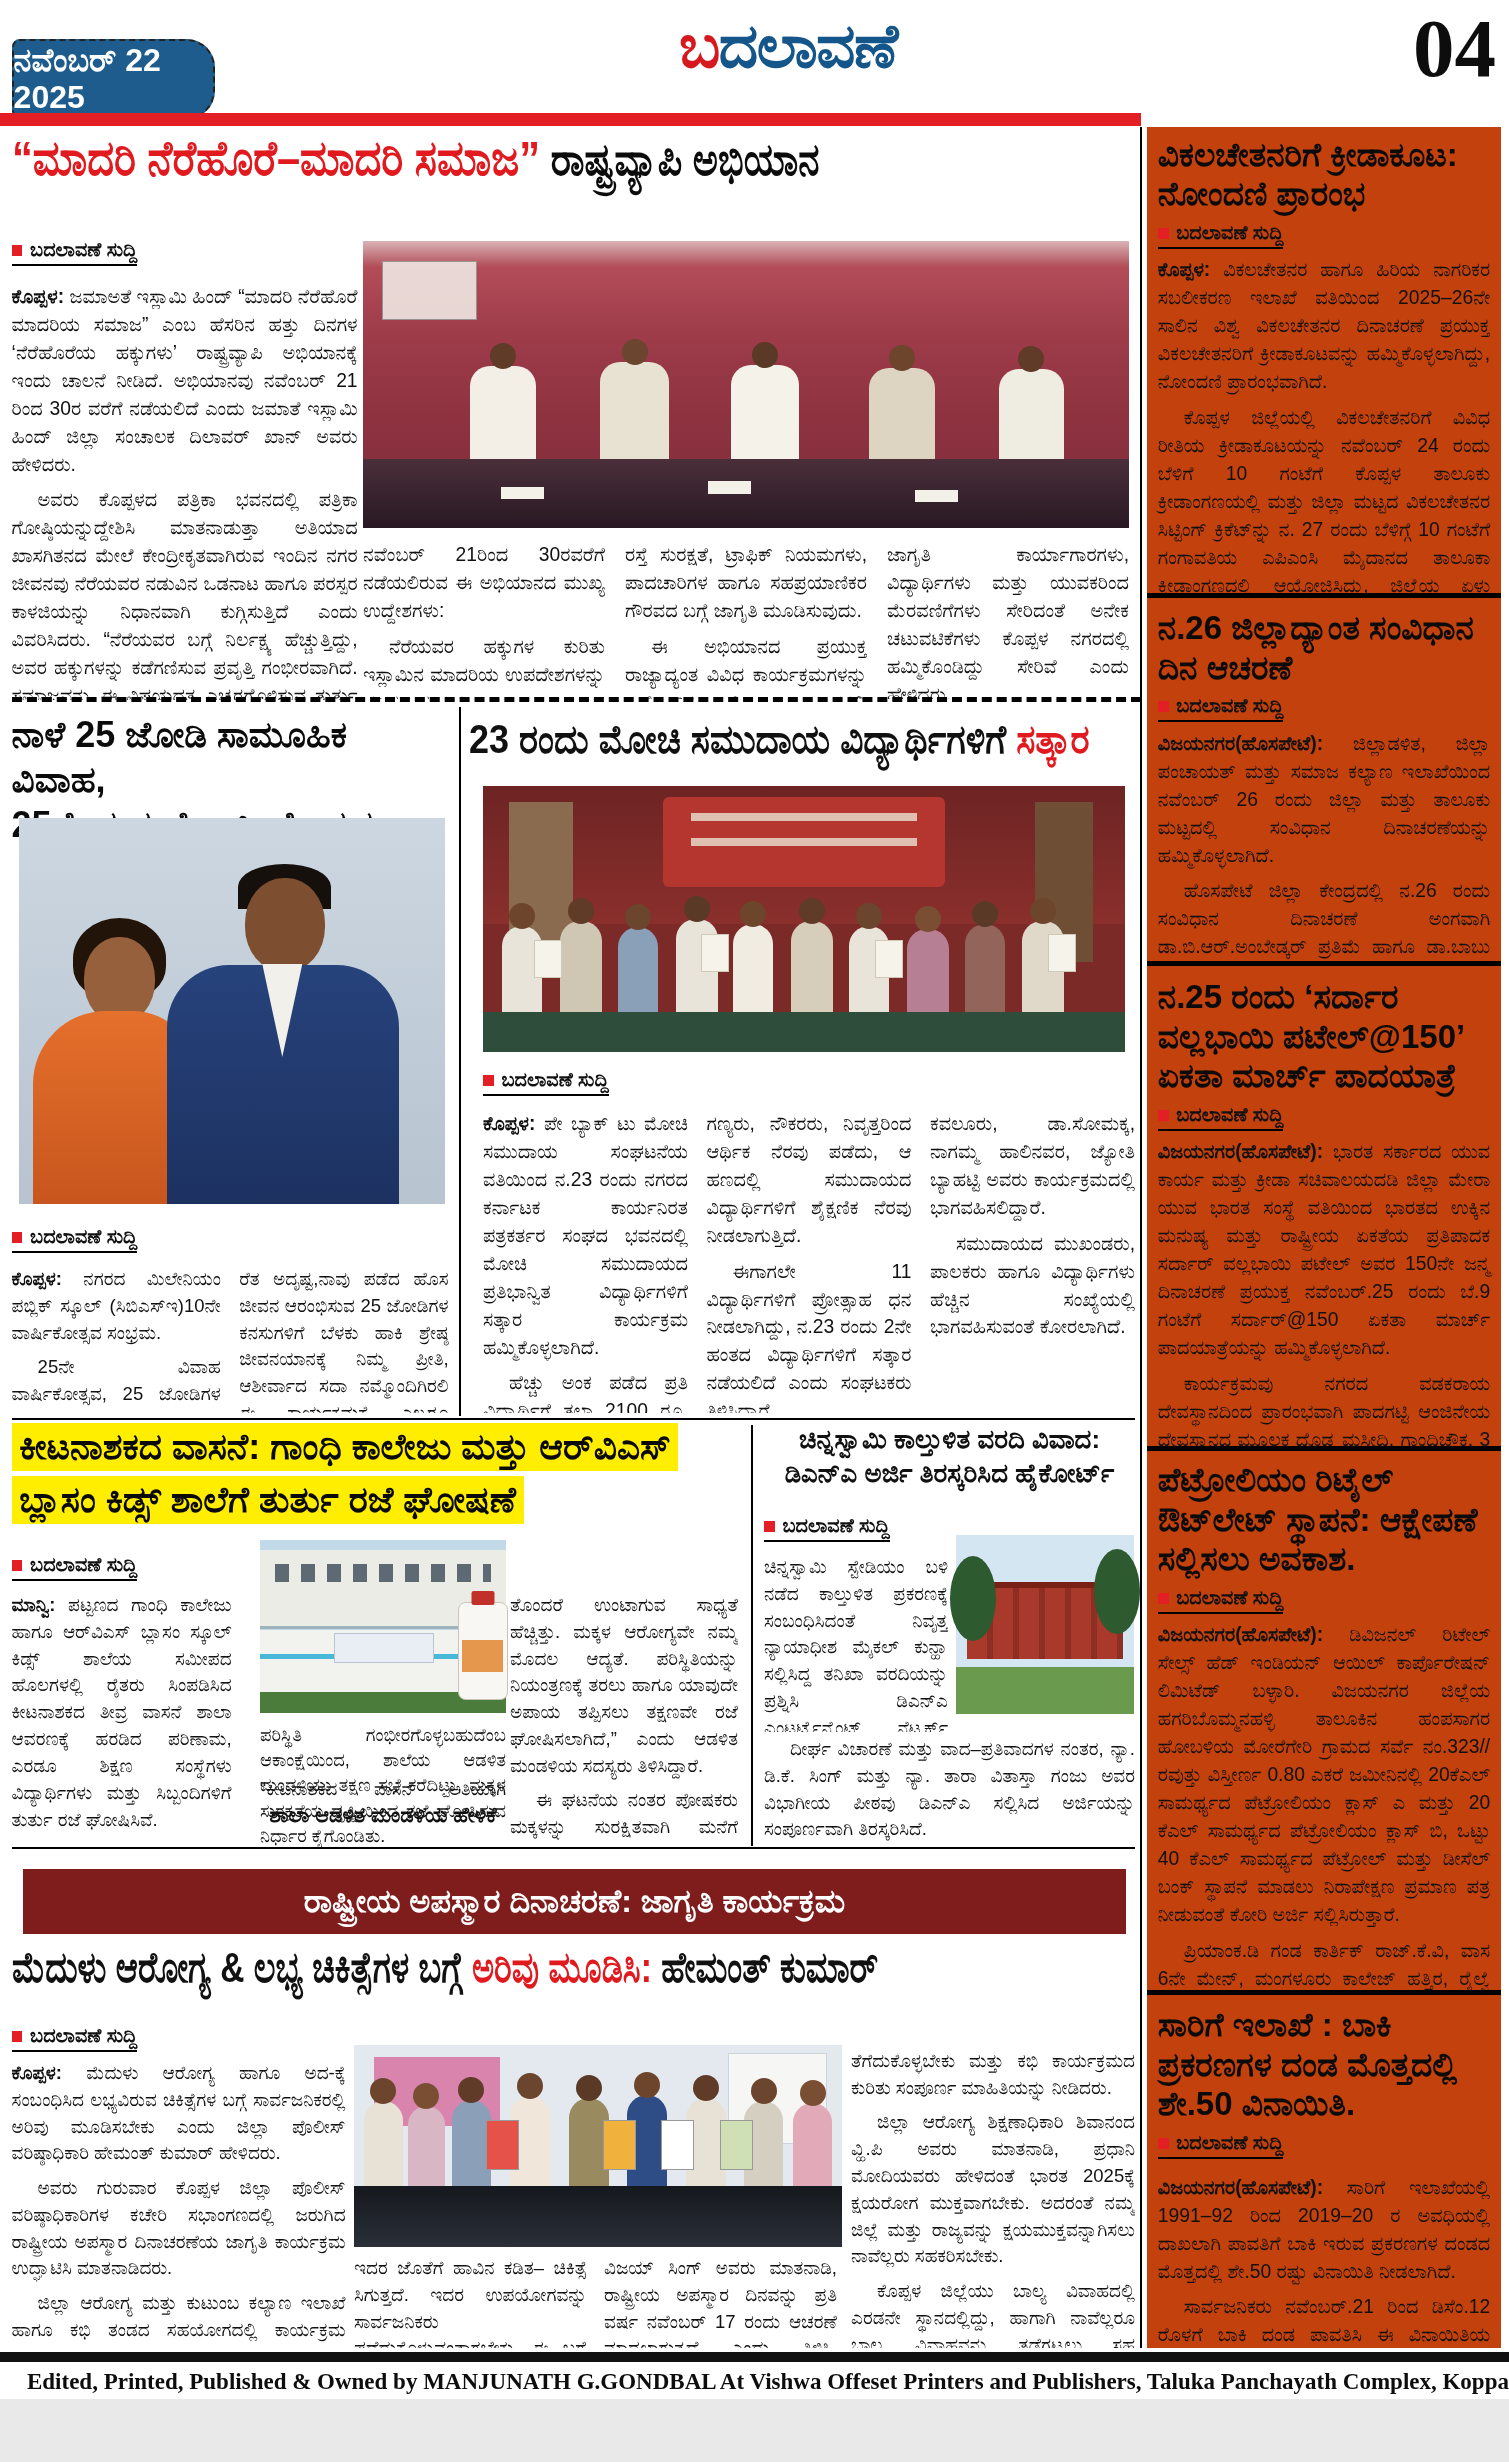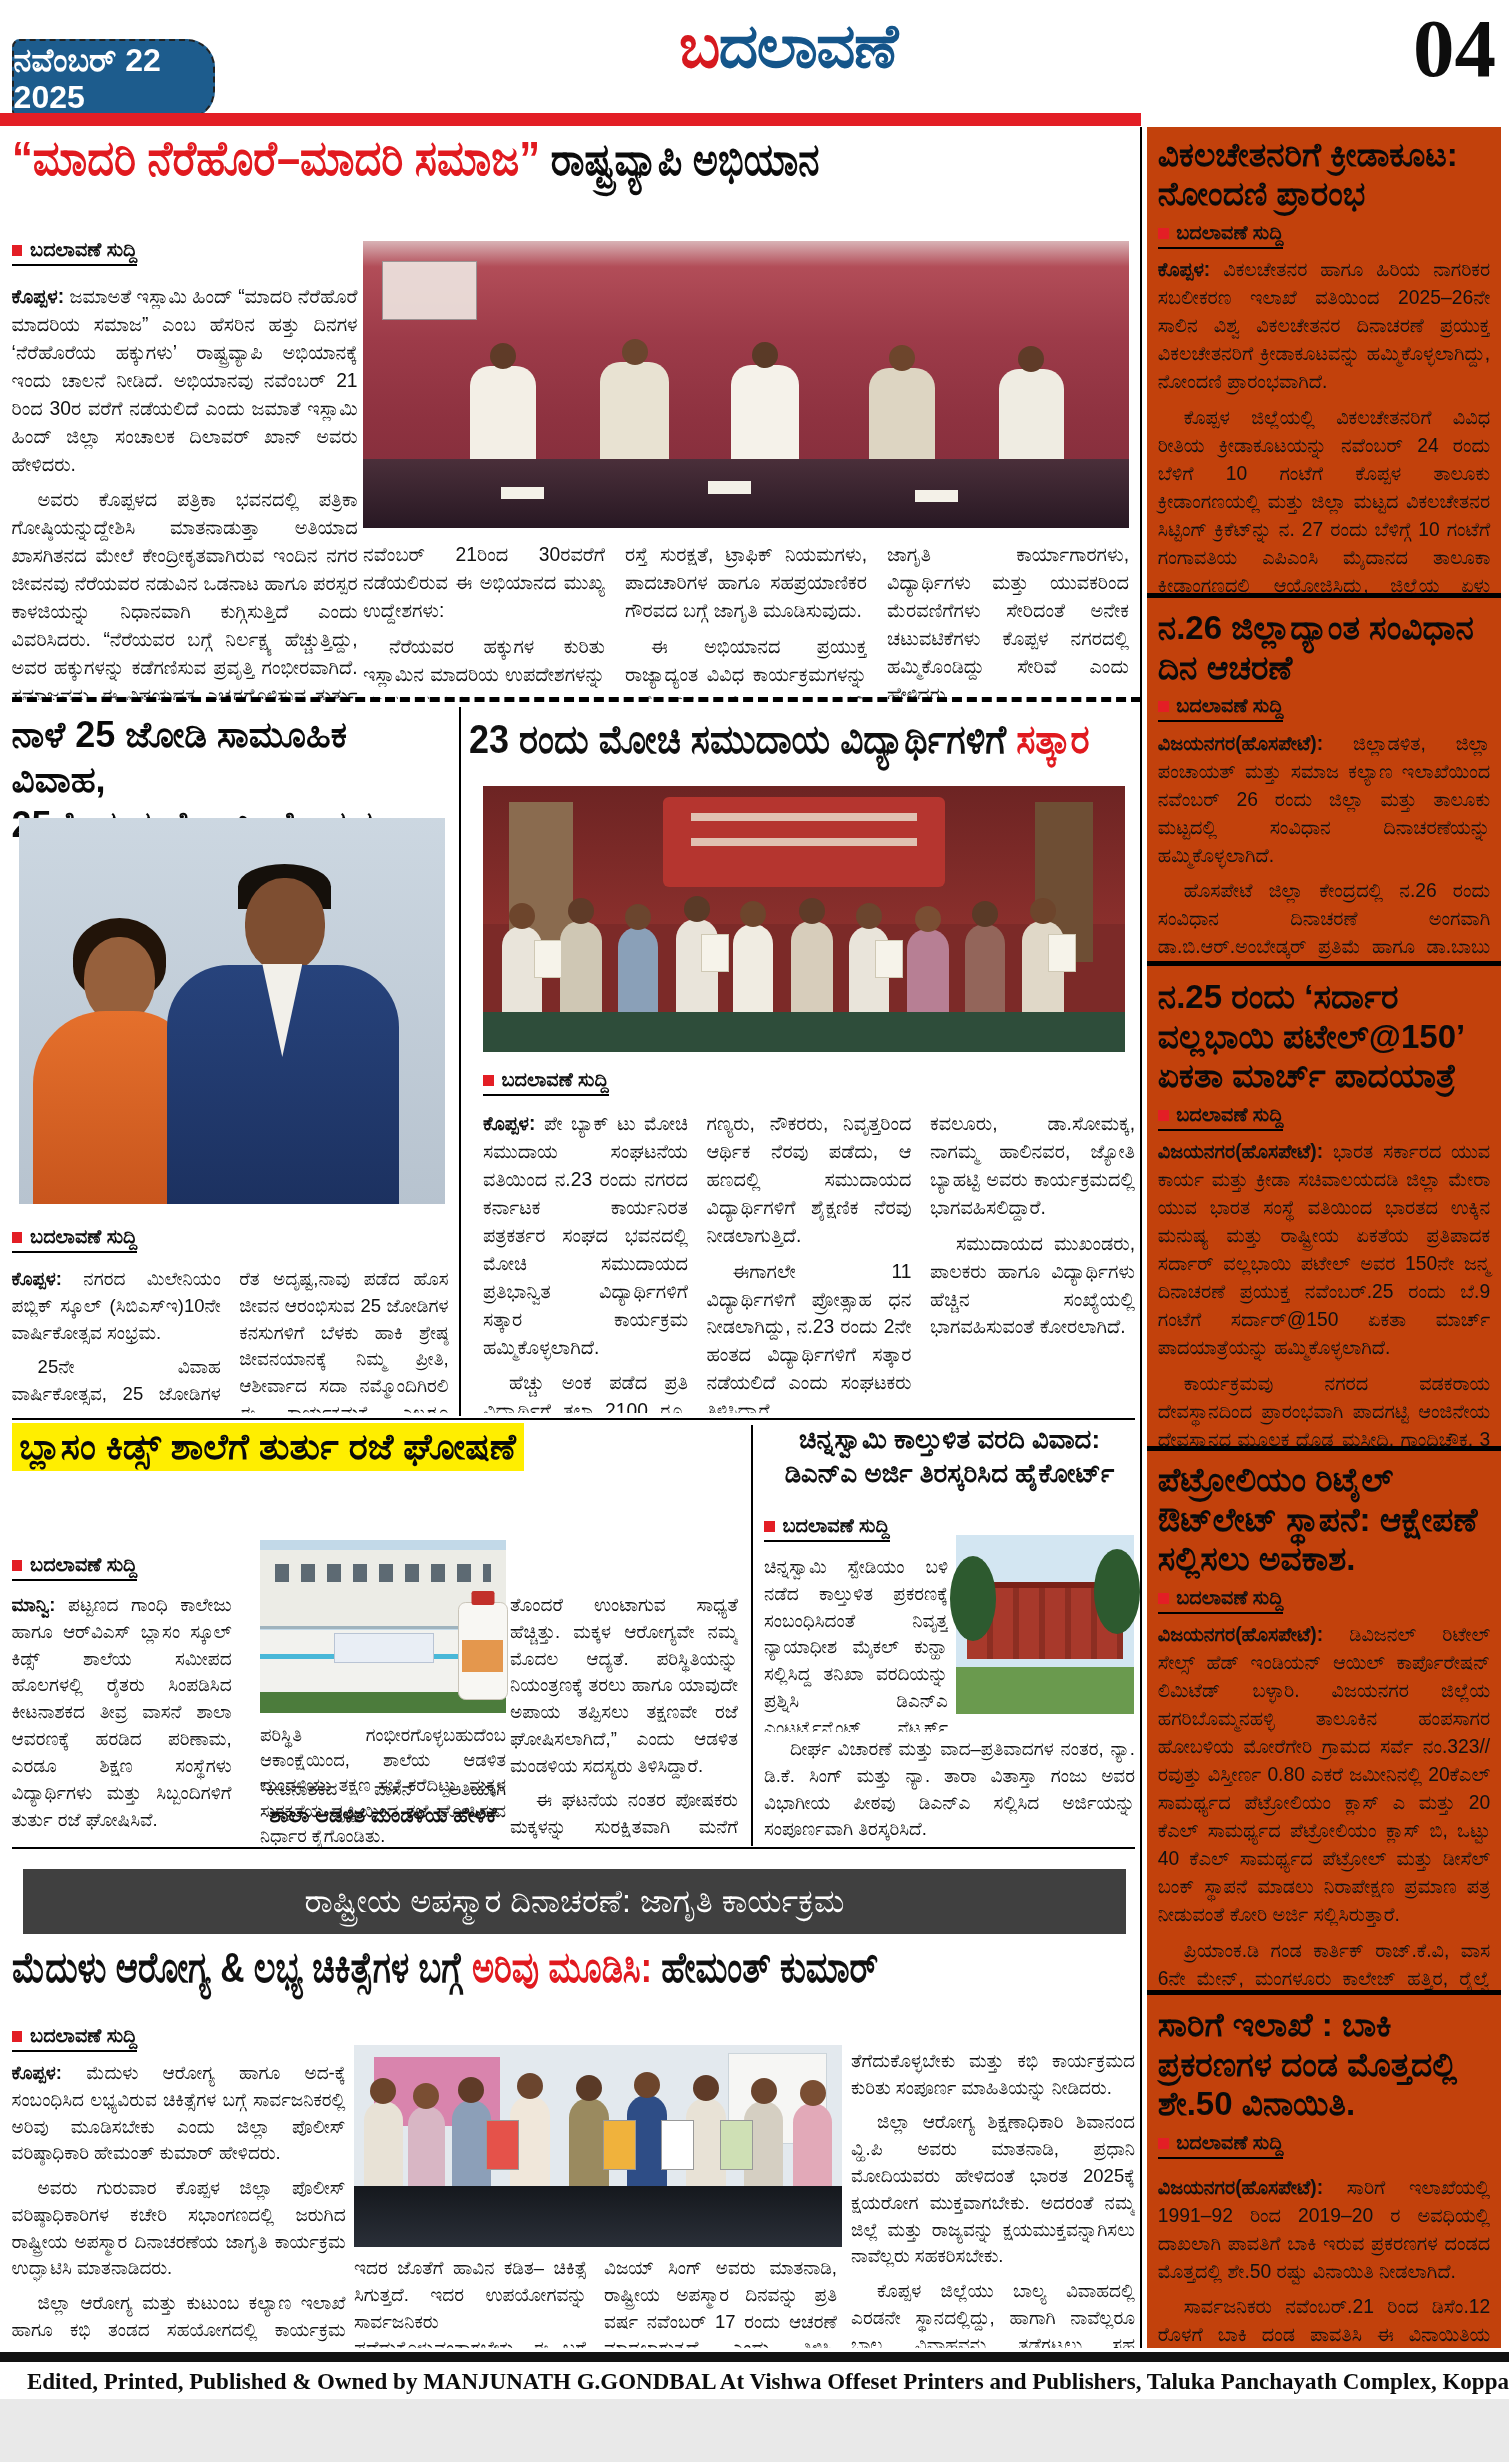--- a/index.html
+++ b/index.html
@@ -109,22 +109,22 @@
   .ph-court{left:956px;top:1535px;width:178px;height:179px;background:#d3e6f2;}
   .ph-court .bld{position:absolute;left:6%;top:26%;width:88%;height:40%;
      background:repeating-linear-gradient(90deg,#a8392b 0 20px,#8c2e22 20px 26px);border-top:6.2px solid #7a2117;}
   .ph-court .tree1,.ph-court .tree2{position:absolute;width:46px;height:85px;border-radius:50%;background:#2d5a2f;top:12%;}
   .ph-court .tree1{left:-6.2px;} .ph-court .tree2{right:-6.2px;top:8%;}
   .ph-court .lawn{position:absolute;left:0;bottom:0;width:100%;height:26%;background:#6a9a4e;}
   .court-bottom{left:764px;top:1736px;width:371px;height:108px;font-size:18.5px;}
   
   .hrule{left:11.6px;top:1847px;width:1123px;height:2.3px;background:#000;}
   
-  .epi-banner{left:23px;top:1869px;width:1103px;height:65px;background:#404040;color:#fff;
-     display:flex;align-items:center;justify-content:center;font-size:32px;font-weight:400;}
+  .epi-banner{left:23px;top:1869px;width:1103px;height:65px;background:#7f1d1d;color:#fff;
+     display:flex;align-items:center;justify-content:center;font-size:32px;font-weight:700;}
   .epi-headline{left:11.6px;top:1943px;width:1123px;font-weight:800;font-size:43px;}
   .epi-headline .hred{color:#e11a1f;}
   .epi-byline{left:11.6px;top:2025px;}
   .epi-left{left:11.6px;top:2060px;width:334px;height:287px;font-size:18.5px;}
   .ph-epi{left:354px;top:2045px;width:488px;height:202px;background:#e3e9ee;}
   .ph-epi .ban1{position:absolute;left:4%;top:6%;width:26%;height:34%;background:#d984ad;}
   .ph-epi .ban2{position:absolute;right:3%;top:4%;width:20%;height:44%;background:#f6f6f4;border:0.8px solid #cbd4da;}
   .ph-epi .table{position:absolute;left:0;bottom:0;width:100%;height:30%;
      background:linear-gradient(180deg,#15181d,#2a2f38);}
   .poster{position:absolute;width:31px;height:48px;border:0.8px solid #999;}
@@ -277,20 +277,21 @@
     </div>
     <div class="bodytxt colcut" style="flex:1;">
       <p class="first">ಕವಲೂರು, ಡಾ.ಸೋಮಕ್ಕ, ನಾಗಮ್ಮ ಹಾಲಿನವರ, ಜ್ಯೋತಿ ಬ್ಯಾಹಟ್ಟಿ ಅವರು ಕಾರ್ಯಕ್ರಮದಲ್ಲಿ ಭಾಗವಹಿಸಲಿದ್ದಾರೆ.</p>
       <p>ಸಮುದಾಯದ ಮುಖಂಡರು, ಪಾಲಕರು ಹಾಗೂ ವಿದ್ಯಾರ್ಥಿಗಳು ಹೆಚ್ಚಿನ ಸಂಖ್ಯೆಯಲ್ಲಿ ಭಾಗವಹಿಸುವಂತೆ ಕೋರಲಾಗಿದೆ.</p>
     </div>
   </div>
 
   <div class="abs" style="left:11.6px;top:1418px;width:1123px;height:2.3px;background:#000;"></div>
 
   <div class="abs pest">
+    <div class="pest-yellow">ಕೀಟನಾಶಕದ ವಾಸನೆ: ಗಾಂಧಿ ಕಾಲೇಜು ಮತ್ತು ಆರ್‌ವಿಎಸ್</div>
     <div class="pest-yellow">ಬ್ಲಾಸಂ ಕಿಡ್ಸ್ ಶಾಲೆಗೆ ತುರ್ತು ರಜೆ ಘೋಷಣೆ</div>
   </div>
   <div class="abs pest-byline byline">
     <span class="sq"></span><span>ಬದಲಾವಣೆ ಸುದ್ದಿ</span>
   </div>
   <div class="abs pest-col1 bodytxt colcut">
     <p class="first"><b class="dl">ಮಾನ್ವಿ: </b><span>ಪಟ್ಟಣದ ಗಾಂಧಿ ಕಾಲೇಜು ಹಾಗೂ ಆರ್‌ವಿಎಸ್ ಬ್ಲಾಸಂ ಸ್ಕೂಲ್ ಕಿಡ್ಸ್ ಶಾಲೆಯ ಸಮೀಪದ ಹೊಲಗಳಲ್ಲಿ ರೈತರು ಸಿಂಪಡಿಸಿದ ಕೀಟನಾಶಕದ ತೀವ್ರ ವಾಸನೆ ಶಾಲಾ ಆವರಣಕ್ಕೆ ಹರಡಿದ ಪರಿಣಾಮ, ಎರಡೂ ಶಿಕ್ಷಣ ಸಂಸ್ಥೆಗಳು ವಿದ್ಯಾರ್ಥಿಗಳು ಮತ್ತು ಸಿಬ್ಬಂದಿಗಳಿಗೆ ತುರ್ತು ರಜೆ ಘೋಷಿಸಿವೆ.</span></p>
     <p>ಬೆಳಿಗ್ಗೆ ಶಾಲೆ ಆರಂಭವಾದ ಕೆಲವೇ ಹೊತ್ತಿನಲ್ಲಿ ವಾಸನೆ ತೀವ್ರಗೊಂಡಿದ್ದರಿಂದ ಮಕ್ಕಳನ್ನು ಮನೆಗೆ ಕಳುಹಿಸಲು ನಿರ್ಧರಿಸಲಾಯಿತು.</p>
   </div>
   <div class="abs photo ph-school">

